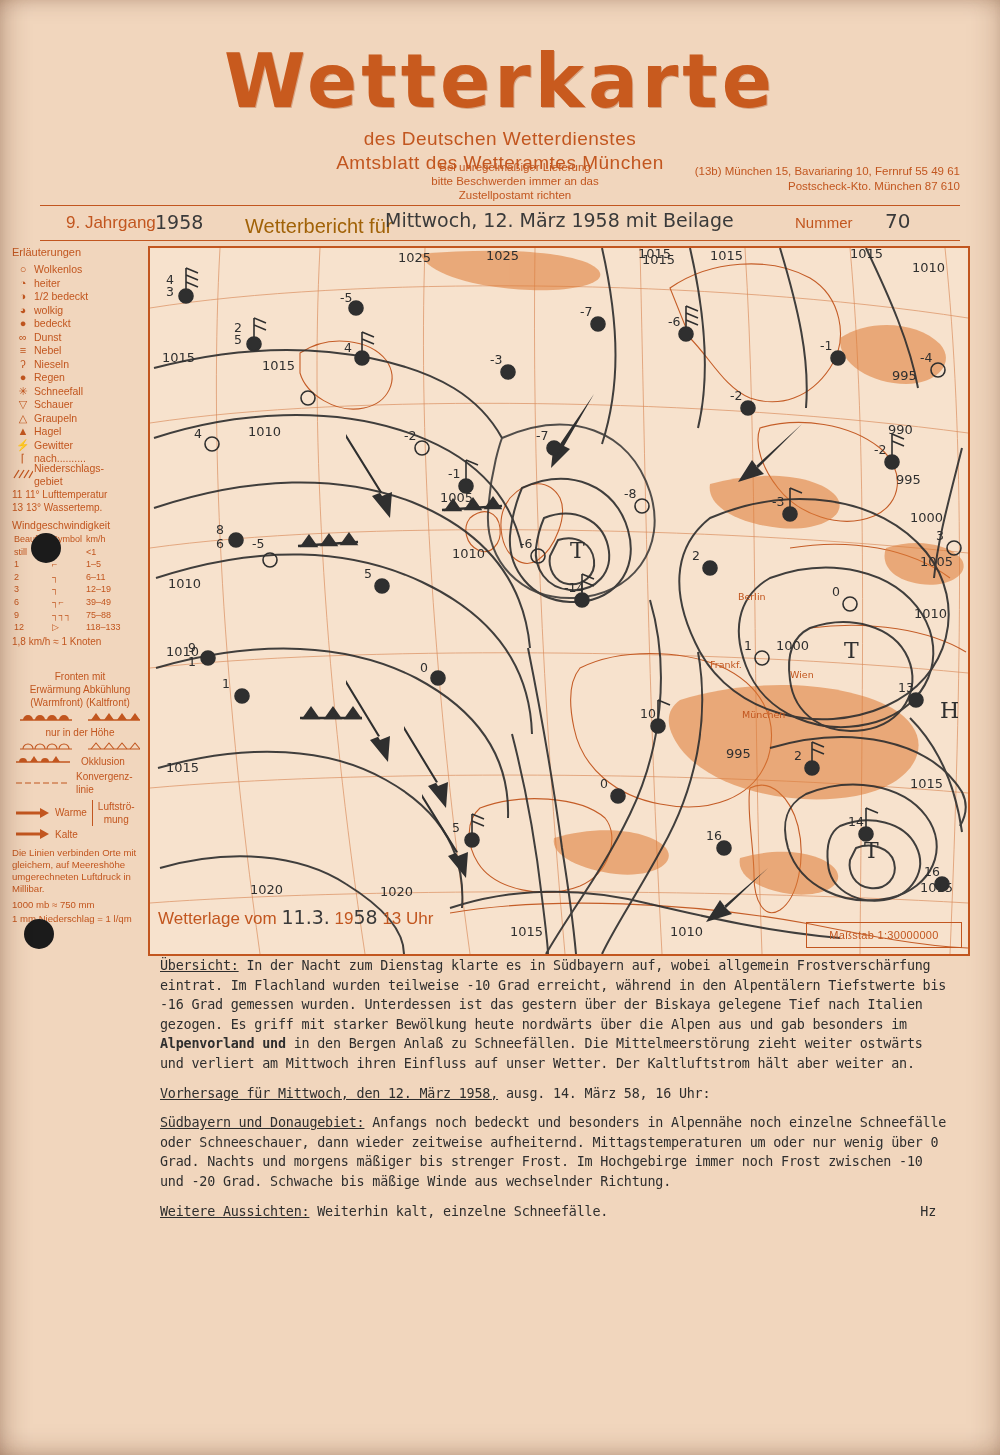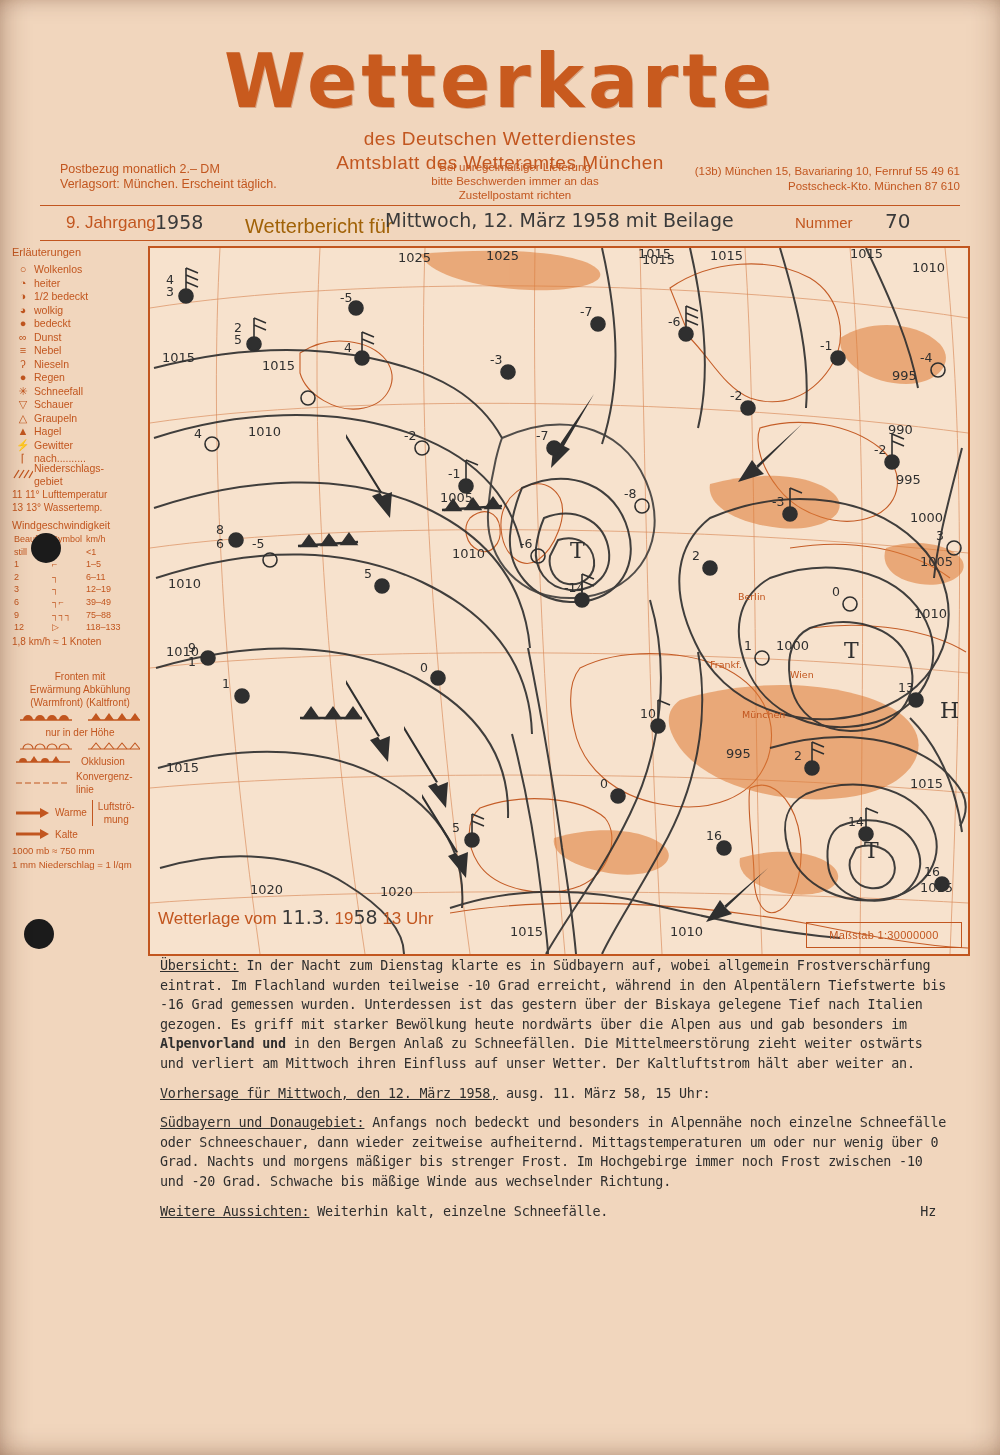--- a/index.html
+++ b/index.html
@@ -125,24 +125,20 @@
 
 <div class="paper"></div>
 
 <div class="masthead">
   <div class="title">Wetterkarte</div>
   <div class="subtitle1">des Deutschen Wetterdienstes</div>
   <div class="subtitle2">Amtsblatt des Wetteramtes München</div>
 </div>
 
 <div class="infoline">
-  <div class="info-left">
-    <div>Postbezug monatlich 2.– DM</div>
-    <div>Verlagsort: München. Erscheint täglich.</div>
-  </div>
   <div class="info-mid">
     <div>Bei unregelmäßiger Lieferung</div>
     <div>bitte Beschwerden immer an das</div>
     <div>Zustellpostamt richten</div>
   </div>
   <div class="info-right">
     <div>(13b) München 15, Bavariaring 10, Fernruf 55 49 61</div>
     <div>Postscheck-Kto. München 87 610</div>
   </div>
 </div>
@@ -338,20 +334,21 @@
     </div>
     <div style="display:flex;align-items:center;gap:5px;margin-top:2px;padding-left:4px">
       <svg width="34" height="10">
         <path d="M0,5 H24" stroke="#c2561f" stroke-width="3"></path>
           <path d="M24,0 l9,5 l-9,5 Z" fill="#c2561f"></path>
       </svg>
       <span style="font-size:10px">Kalte</span>
     </div>
   </div>
 
+  <div class="note">Die Linien verbinden Orte mit gleichem, auf Meereshöhe umgerechneten Luftdruck in Millibar.</div>
   <div class="note" style="margin-top:4px">1000 mb ≈ 750 mm</div>
   <div class="note" style="margin-top:2px">1 mm Niederschlag = 1 l/qm</div>
 </div>
 
 <div class="mapframe">
   <svg class="map-svg" viewBox="0 0 818 706" preserveAspectRatio="none">
     <defs>
       <pattern id="hatch" width="8" height="8" patternUnits="userSpaceOnUse" patternTransform="rotate(45)">
         <line x1="0" y1="0" x2="0" y2="8" stroke="#c2561f" stroke-width="2.6"></line>
       </pattern>
@@ -638,21 +635,21 @@
   <span>13 Uhr</span>
 </div>
 
 <div class="massstab">Maßstab 1:30000000</div>
 
 <div class="report">
   <p>
     <span class="u">Übersicht:</span><span> In der Nacht zum Dienstag klarte es in Südbayern auf, wobei allgemein Frostverschärfung eintrat. Im Flachland wurden teilweise -10 Grad erreicht, während in den Alpentälern Tiefstwerte bis -16 Grad gemessen wurden. Unterdessen ist das gestern über der Biskaya gelegene Tief nach Italien gezogen. Es griff mit starker Bewölkung heute nordwärts über die Alpen aus und gab besonders im </span><span class="b">Alpenvorland und</span><span> in den Bergen Anlaß zu Schneefällen. Die Mittelmeerstörung zieht weiter ostwärts und verliert am Mittwoch ihren Einfluss auf unser Wetter. Der Kaltluftstrom hält aber weiter an.</span>
   </p>
   <p>
-    <span class="u">Vorhersage für Mittwoch, den 12. März 1958,</span><span> ausg. 11. März 58, 15 Uhr:</span>
+    <span class="u">Vorhersage für Mittwoch, den 12. März 1958,</span><span> ausg. 14. März 58, 16 Uhr:</span>
   </p>
   <p>
     <span class="u">Südbayern und Donaugebiet:</span><span> Anfangs noch bedeckt und besonders in Alpennähe noch einzelne Schneefälle oder Schneeschauer, dann wieder zeitweise aufheiternd. Mittagstemperaturen um oder nur wenig über 0 Grad. Nachts und morgens mäßiger bis strenger Frost. Im Hochgebirge immer noch Frost zwischen -10 und -20 Grad. Schwache bis mäßige Winde aus wechselnder Richtung.</span>
   </p>
   <p class="para-last">
     <span class="u">Weitere Aussichten:</span><span> Weiterhin kalt, einzelne Schneefälle.</span><span class="sig">Hz</span>
   </p>
 </div>
 
 <div class="punch" id="punch1"></div>

